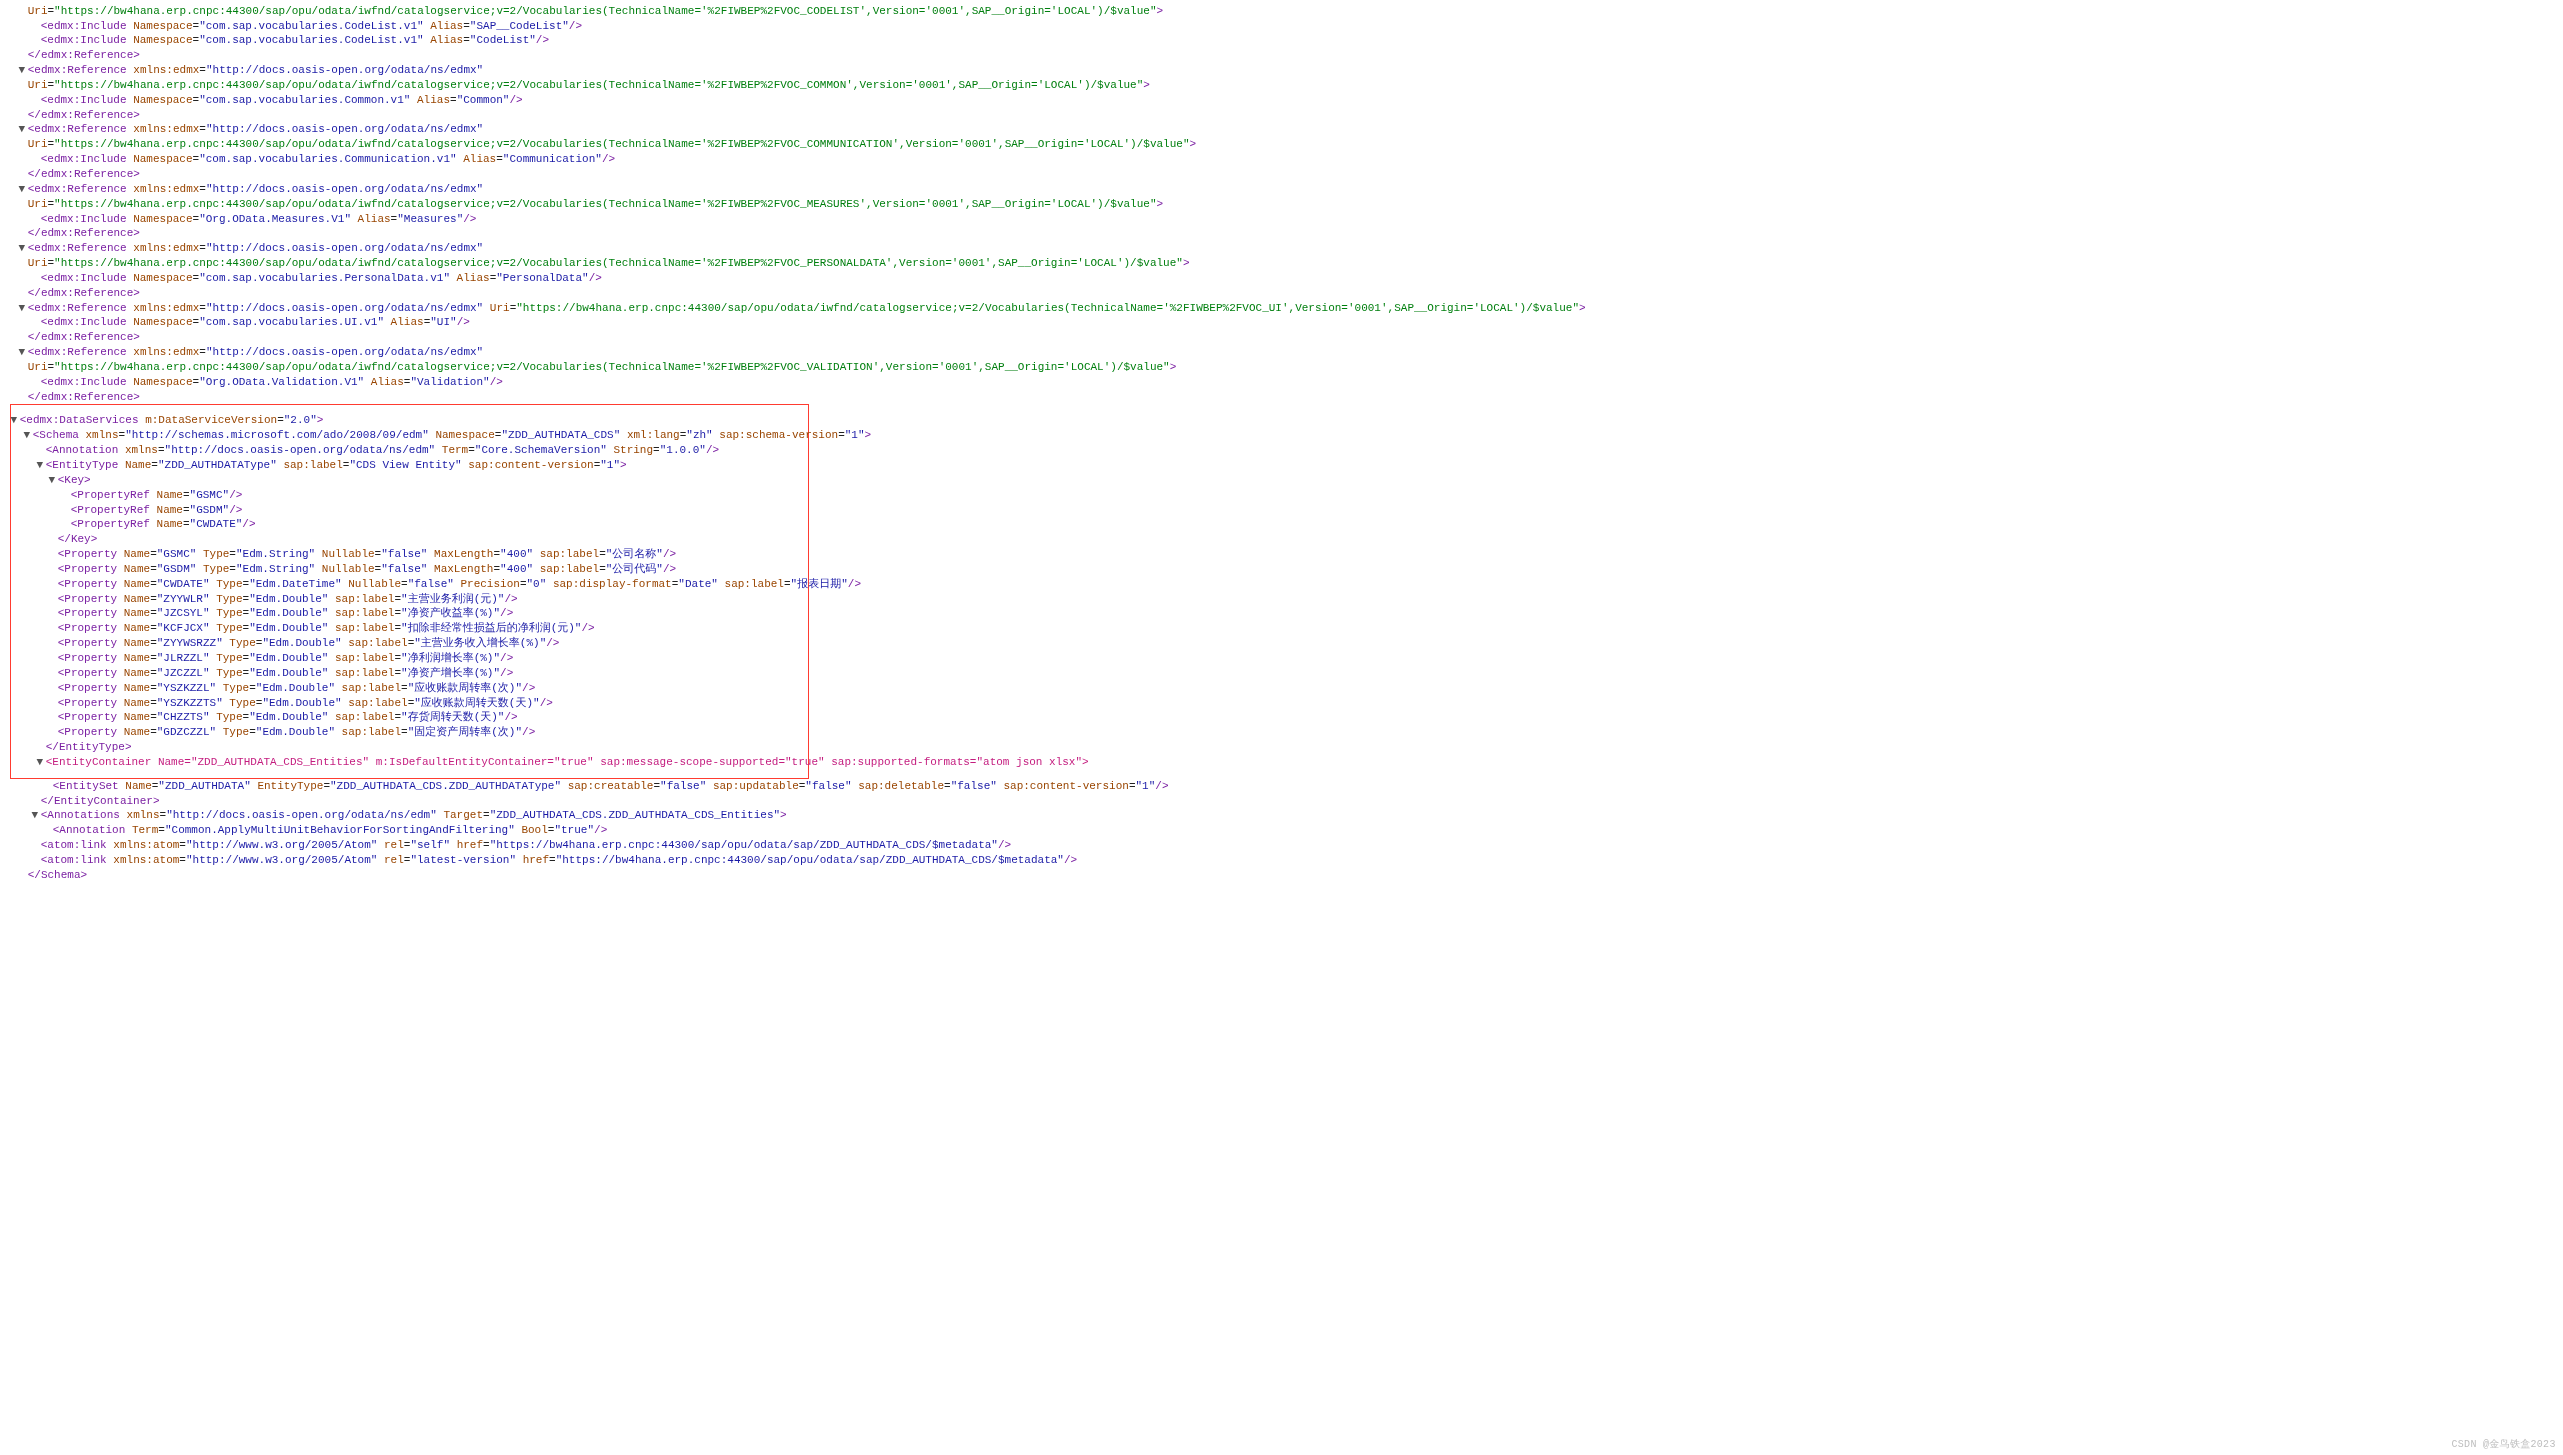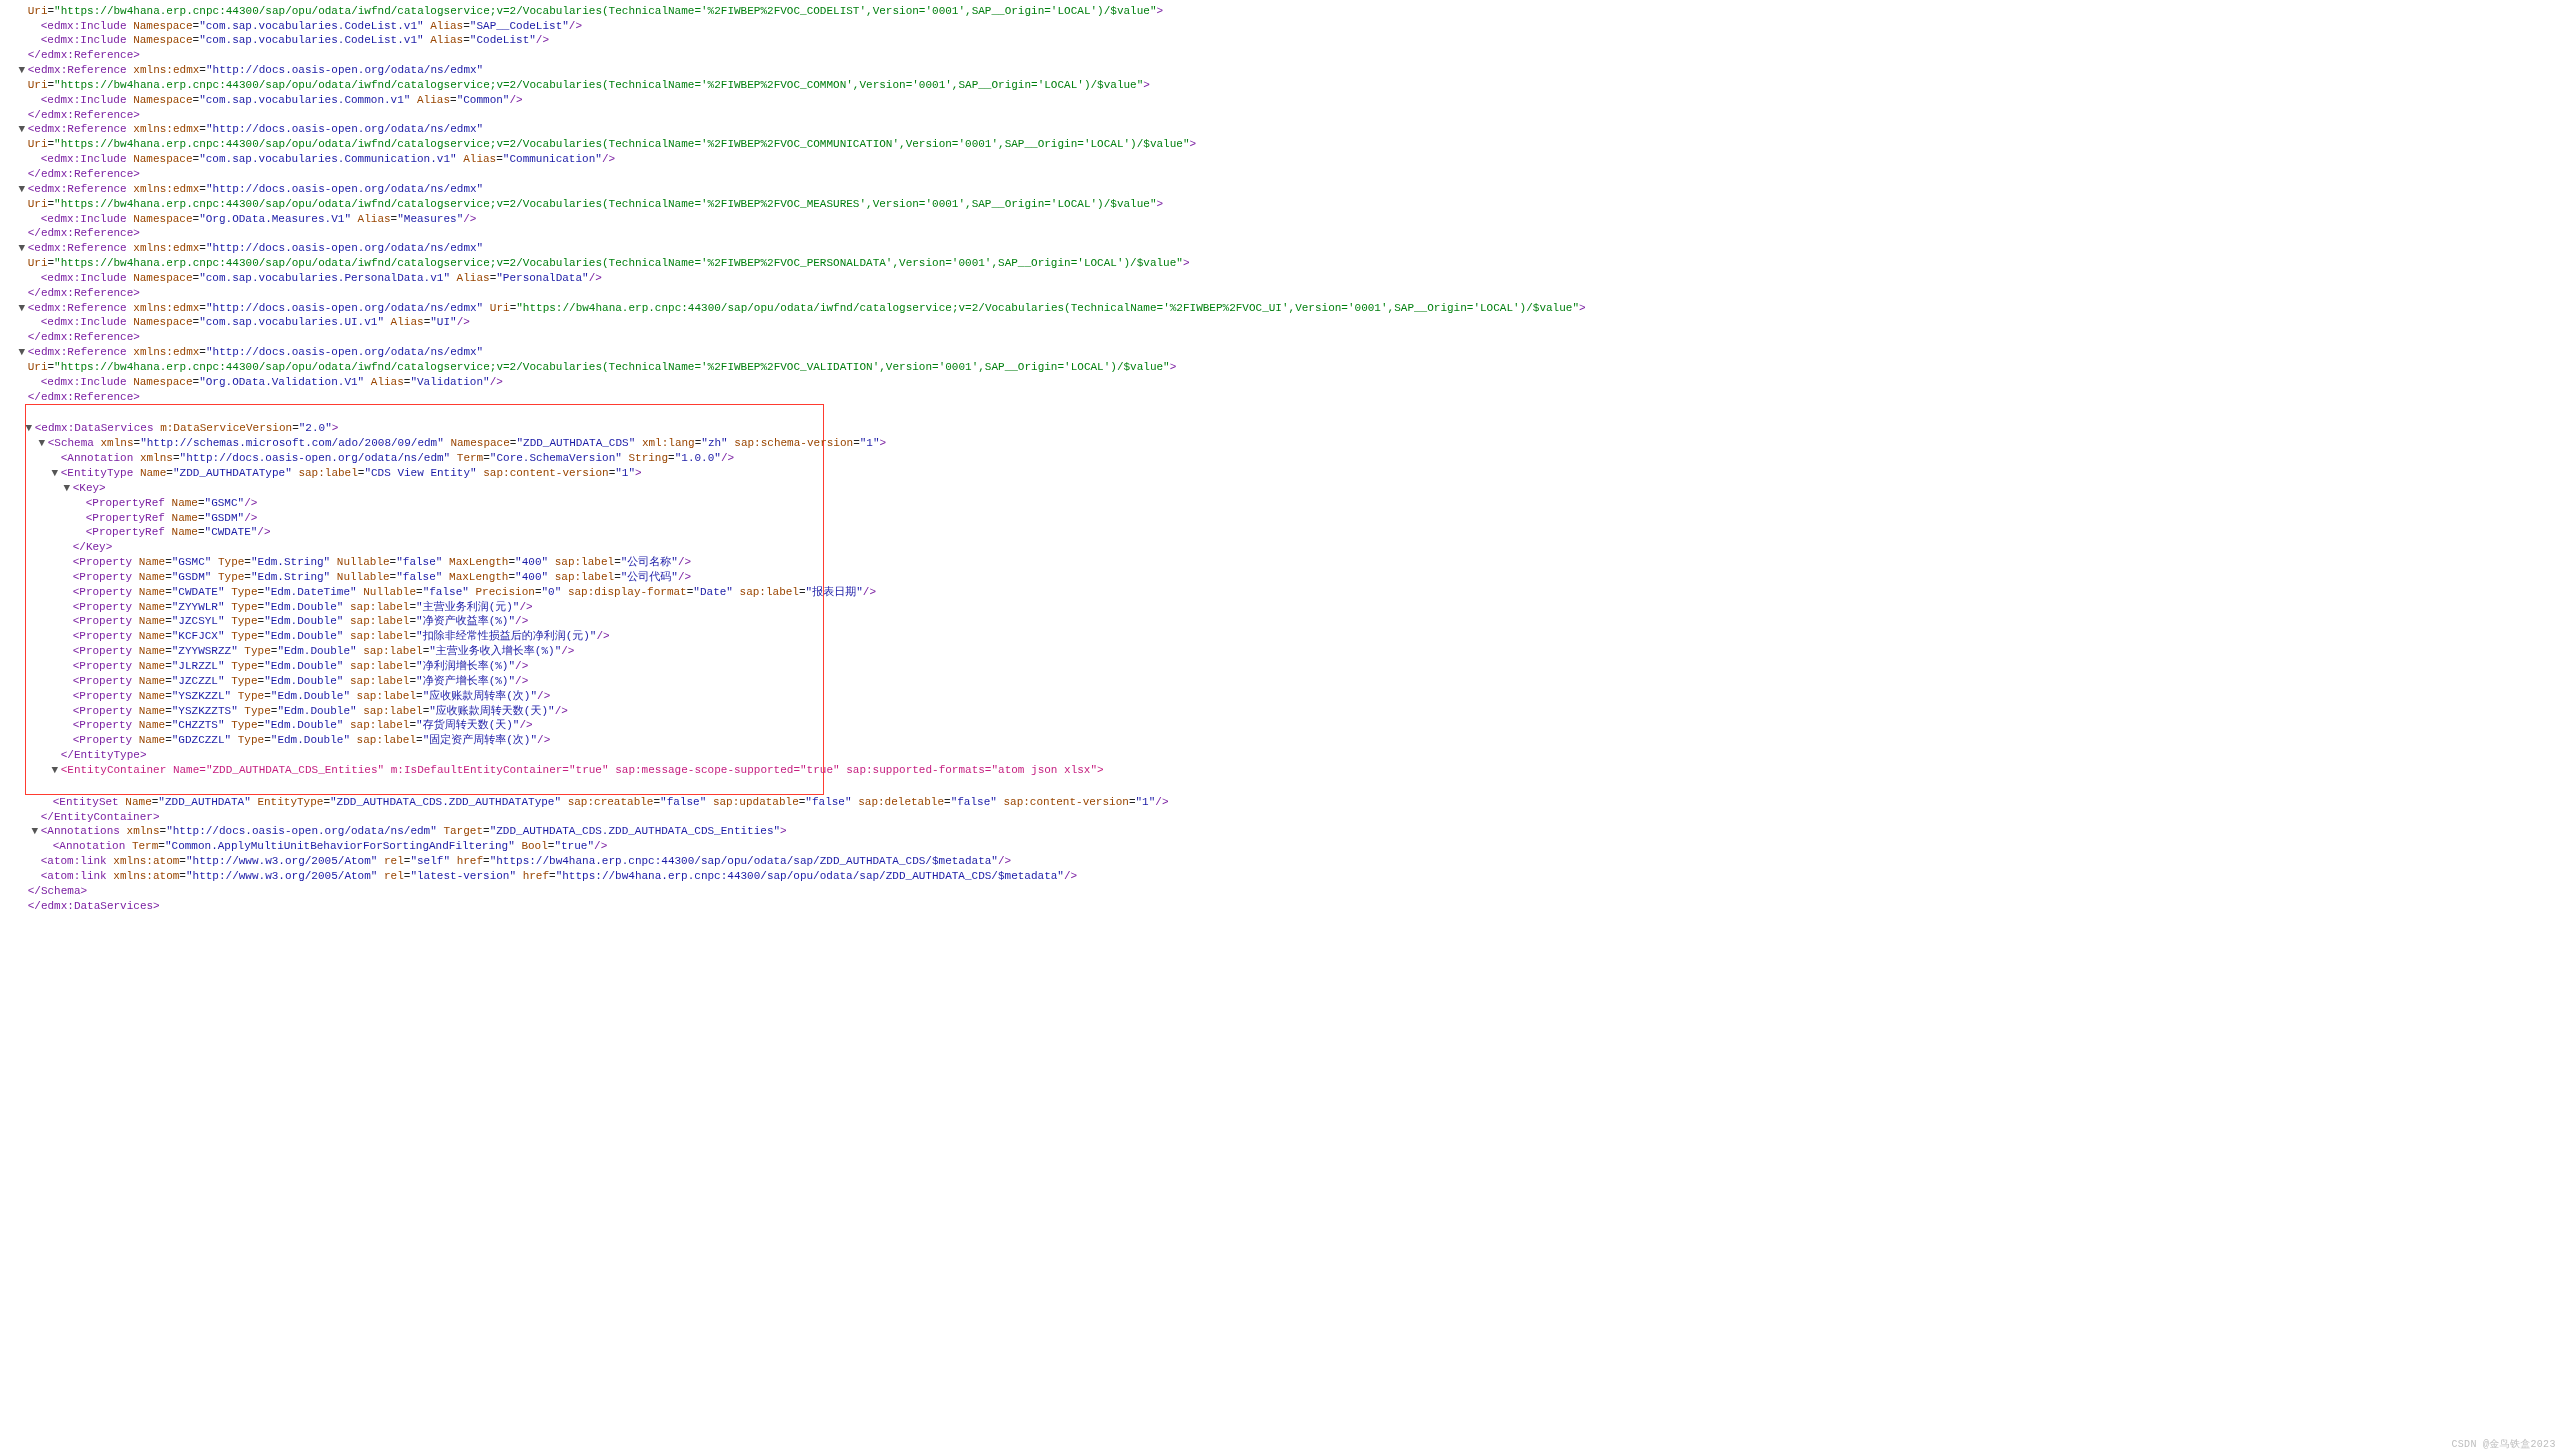--- a/index.html
+++ b/index.html
@@ -17,21 +17,21 @@
   .ind1{padding-left:13px}
   .ind2{padding-left:26px}
   .ind3{padding-left:38px}
   .ind4{padding-left:51px}
   .disc{display:inline-block;width:9.2px;color:#555;user-select:none}
   .tag{color:#7a1fa2}       
   .attr{color:#994500}      
   .val{color:#1a1aa6}       
   .grn{color:#007f0e}       
   .pnk{color:#c41d7f}       
-  .box{border:1.8px solid #ff3b30;padding:16px 0;display:block;max-width:797px;margin-left:19px}
+  .box{border:1.8px solid #ff3b30;padding:8px 0;display:block;max-width:797px;margin-left:4px}
   .watermark{
     position:fixed;right:7.3px;bottom:3.7px;
     font-family:Liberation Mono, monospace;font-size:10px;color:#bdbdbd;
     letter-spacing:0.3px;user-select:none;pointer-events:none;
   }
 </style>
 </head>
 <body>
 
 <div id="root">
@@ -88,16 +88,15 @@
       <div class="line ind2"><span class="disc"></span><span class="tag">&lt;/</span><span class="tag">EntityType</span><span class="tag">&gt;</span></div>
       <div class="line ind2"><span class="disc">▼</span><span class="pnk">&lt;EntityContainer Name="ZDD_AUTHDATA_CDS_Entities" m:IsDefaultEntityContainer="true" sap:message-scope-supported="true" sap:supported-formats="atom json xlsx"&gt;</span></div>
     </div>
     <div class="line ind3"><span class="disc"></span><span class="tag">&lt;</span><span class="tag">EntitySet</span> <span class="attr">Name</span>=<span class="val">"ZDD_AUTHDATA"</span> <span class="attr">EntityType</span>=<span class="val">"ZDD_AUTHDATA_CDS.ZDD_AUTHDATAType"</span> <span class="attr">sap:creatable</span>=<span class="val">"false"</span> <span class="attr">sap:updatable</span>=<span class="val">"false"</span> <span class="attr">sap:deletable</span>=<span class="val">"false"</span> <span class="attr">sap:content-version</span>=<span class="val">"1"</span><span class="tag">/&gt;</span></div>
     <div class="line ind2"><span class="disc"></span><span class="tag">&lt;/</span><span class="tag">EntityContainer</span><span class="tag">&gt;</span></div>
     <div class="line ind2"><span class="disc">▼</span><span class="tag">&lt;</span><span class="tag">Annotations</span> <span class="attr">xmlns</span>=<span class="val">"http://docs.oasis-open.org/odata/ns/edm"</span> <span class="attr">Target</span>=<span class="val">"ZDD_AUTHDATA_CDS.ZDD_AUTHDATA_CDS_Entities"</span><span class="tag">&gt;</span></div>
     <div class="line ind3"><span class="disc"></span><span class="tag">&lt;</span><span class="tag">Annotation</span> <span class="attr">Term</span>=<span class="val">"Common.ApplyMultiUnitBehaviorForSortingAndFiltering"</span> <span class="attr">Bool</span>=<span class="val">"true"</span><span class="tag">/&gt;</span></div>
     <div class="line ind2"><span class="disc"></span><span class="tag">&lt;</span><span class="tag">atom:link</span> <span class="attr">xmlns:atom</span>=<span class="val">"http://www.w3.org/2005/Atom"</span> <span class="attr">rel</span>=<span class="val">"self"</span> <span class="attr">href</span>=<span class="val">"https://bw4hana.erp.cnpc:44300/sap/opu/odata/sap/ZDD_AUTHDATA_CDS/$metadata"</span><span class="tag">/&gt;</span></div>
     <div class="line ind2"><span class="disc"></span><span class="tag">&lt;</span><span class="tag">atom:link</span> <span class="attr">xmlns:atom</span>=<span class="val">"http://www.w3.org/2005/Atom"</span> <span class="attr">rel</span>=<span class="val">"latest-version"</span> <span class="attr">href</span>=<span class="val">"https://bw4hana.erp.cnpc:44300/sap/opu/odata/sap/ZDD_AUTHDATA_CDS/$metadata"</span><span class="tag">/&gt;</span></div>
     <div class="line ind1"><span class="disc"></span><span class="tag">&lt;/</span><span class="tag">Schema</span><span class="tag">&gt;</span></div>
-    <div class="line ind1"><span class="disc"></span><span class="tag">&lt;/</span><span class="tag">edmx:DataServices</span><span class="tag">&gt;</span></div>
   </div>
 <div class="watermark">CSDN @金鸟铁盒2023</div>
 
 
 </body></html>

